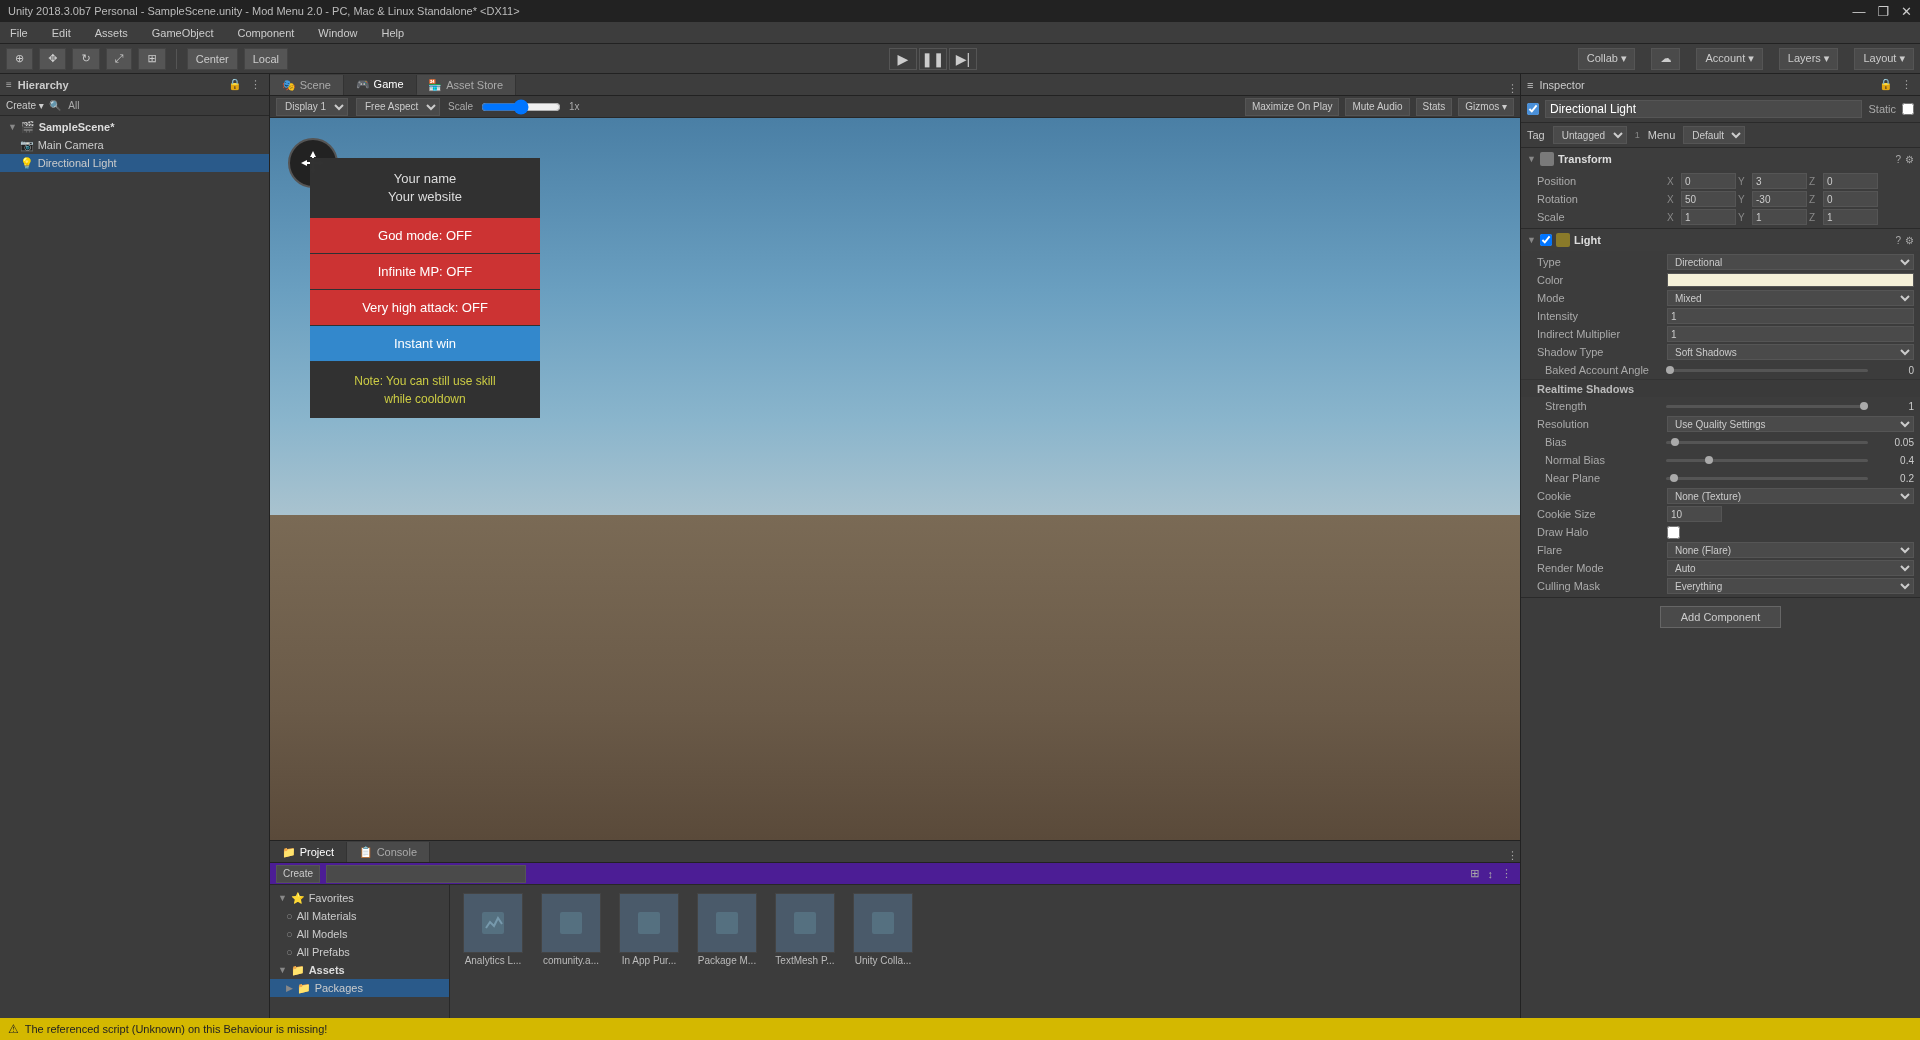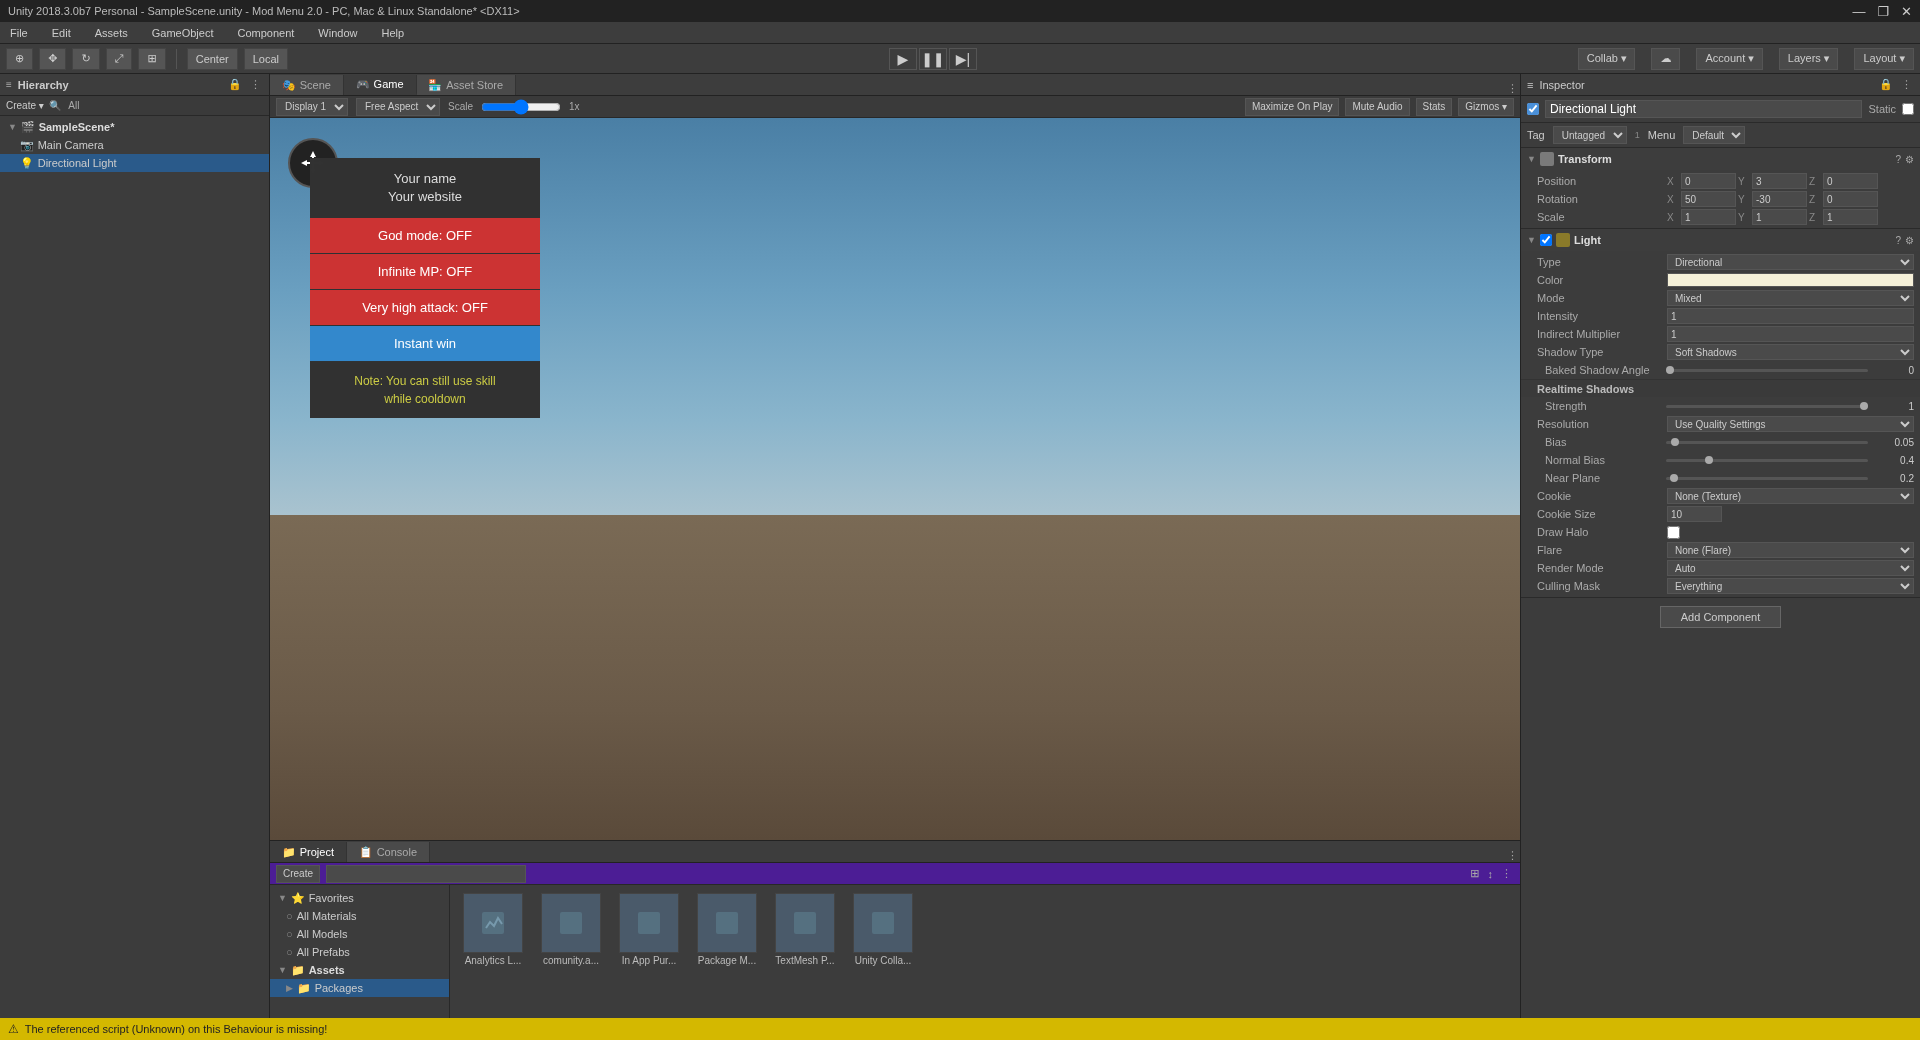--- a/index.html
+++ b/index.html
@@ -988,21 +988,21 @@
           </div>
 
           <div class="prop-row">
             <span class="prop-label">Shadow Type</span>
             <div class="prop-value">
               <select class="prop-select"><option>Soft Shadows</option></select>
             </div>
           </div>
 
           <div class="prop-slider-row">
-            <span class="prop-slider-label">Baked Shadow Angle</span>
+            <span class="prop-slider-label">Baked Account Angle</span>
             <input type="range" class="prop-slider" min="0" max="90" value="0" style="">
             <span class="prop-slider-val">0</span>
           </div>
 
           <div class="subheader-row">
             <span class="sub-label">Realtime Shadows</span>
           </div>
 
           <div class="prop-slider-row">
             <span class="prop-slider-label">Strength</span>

